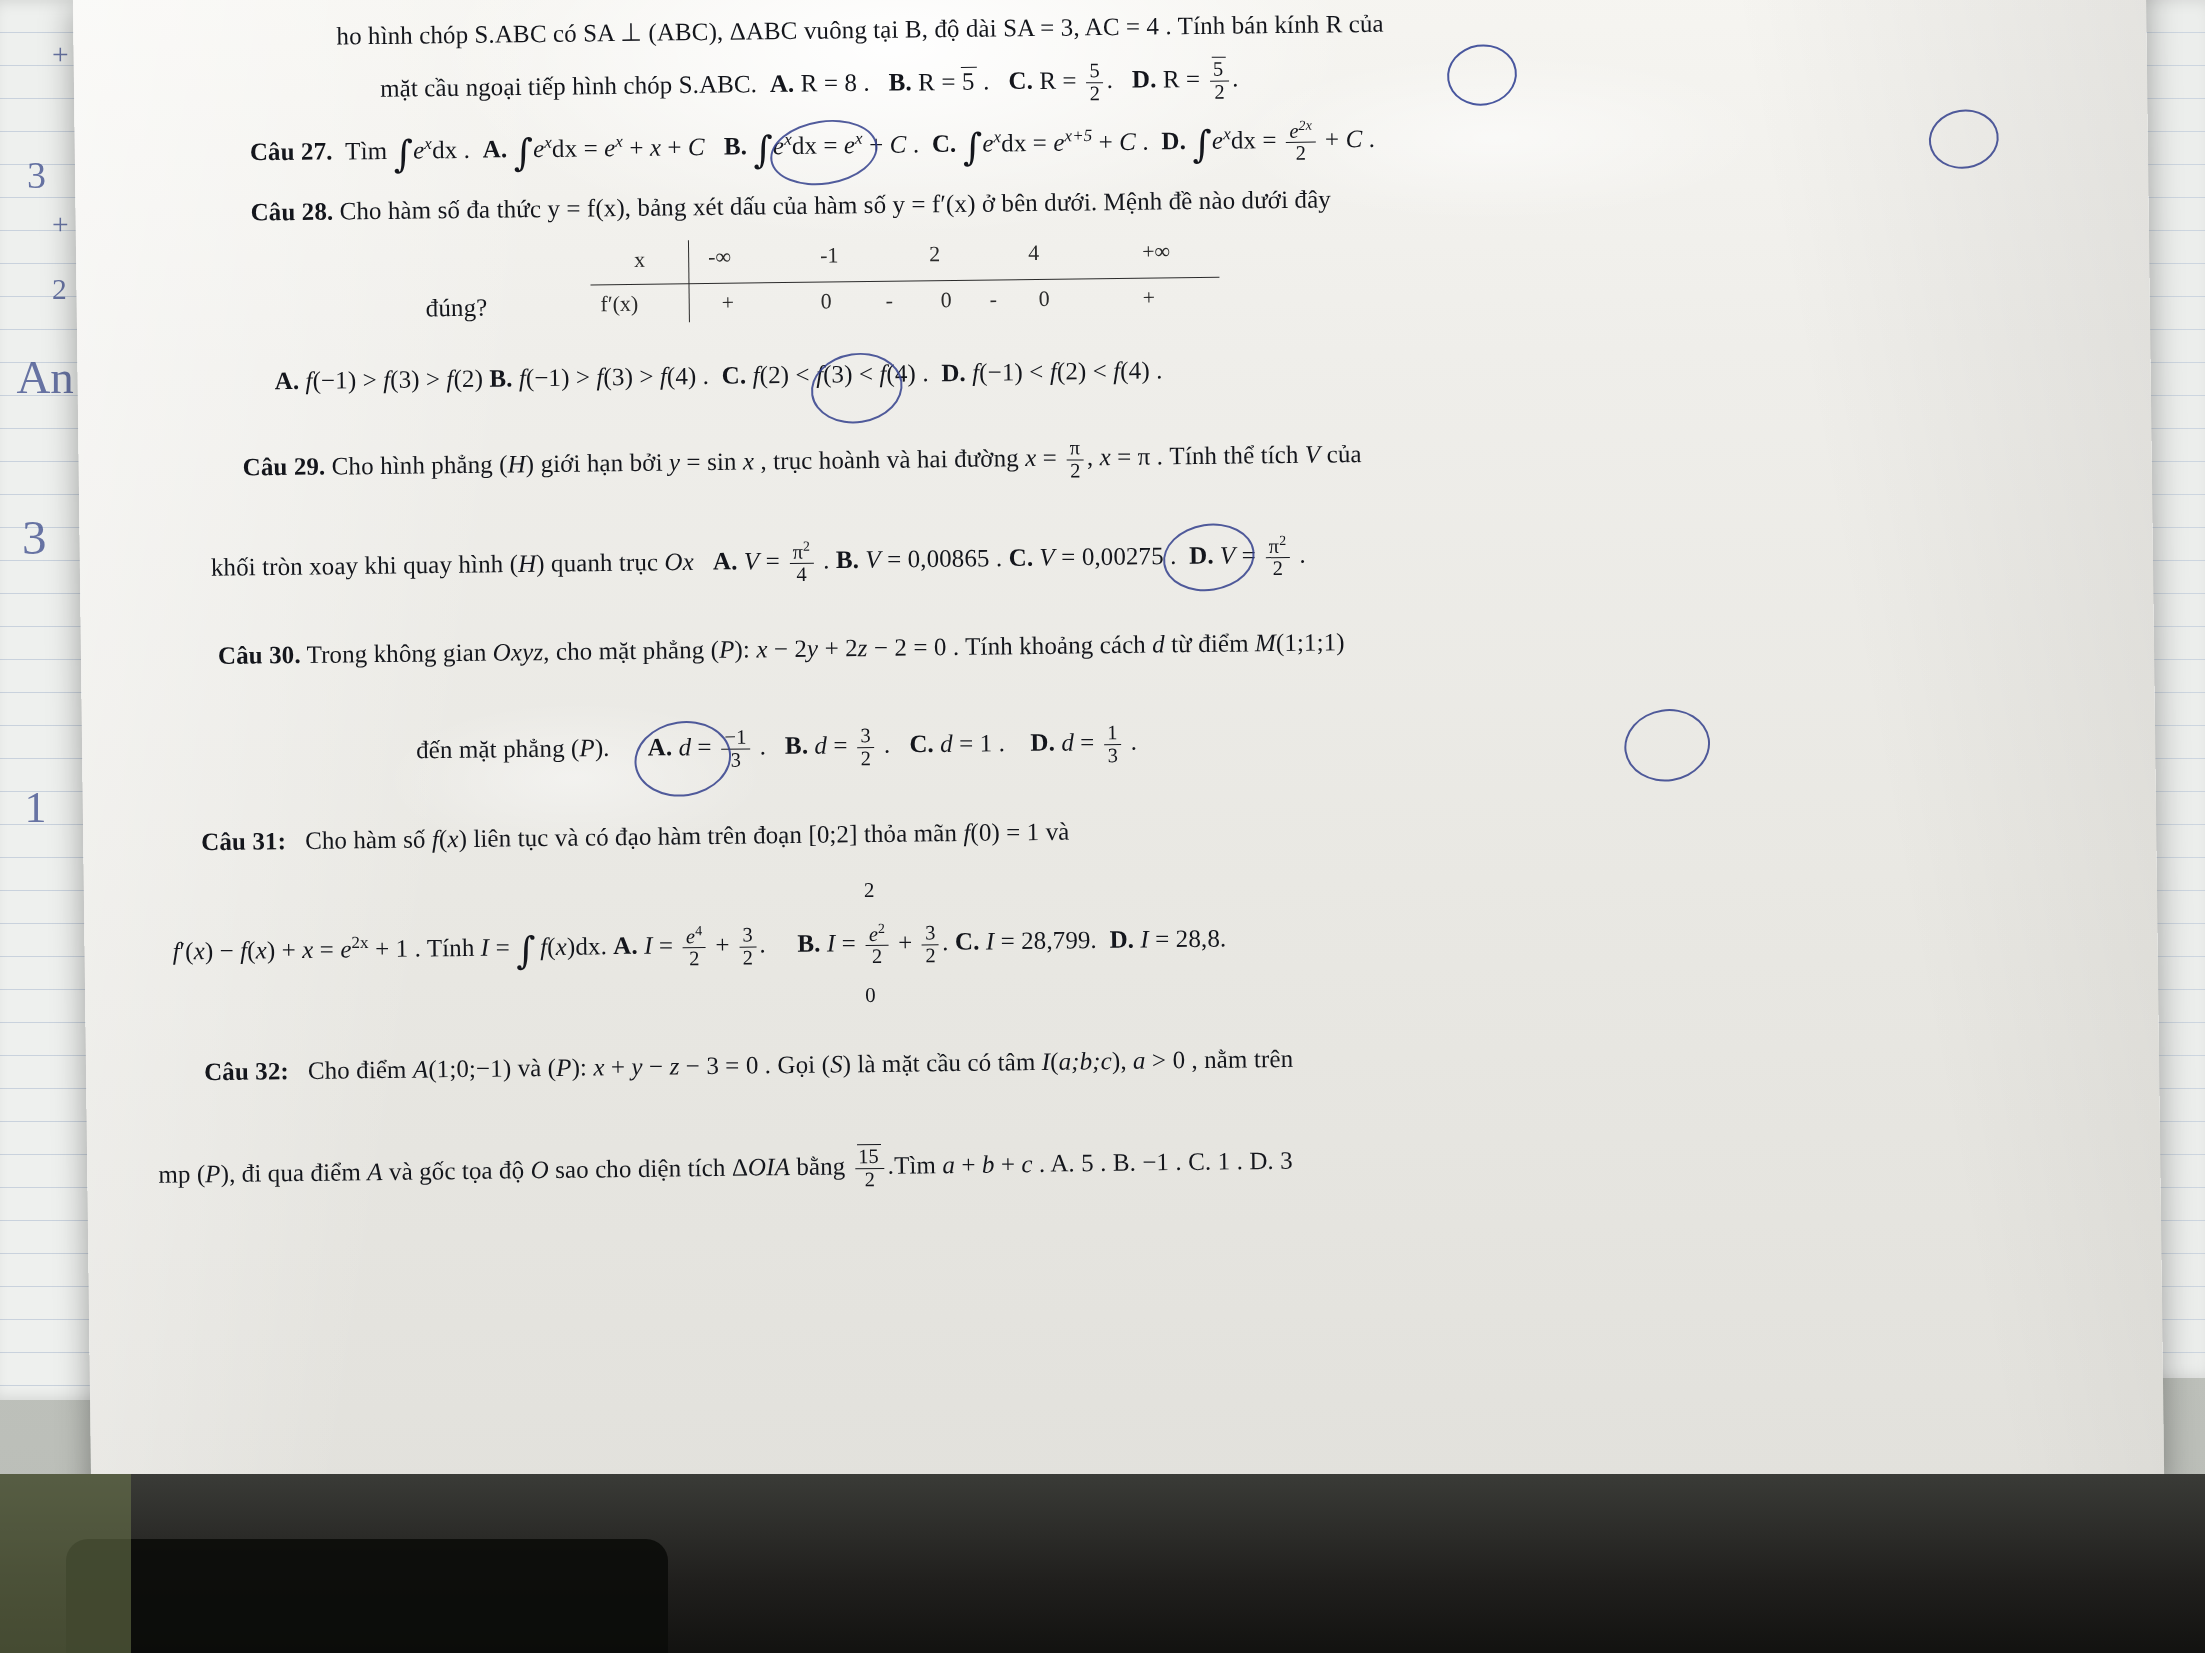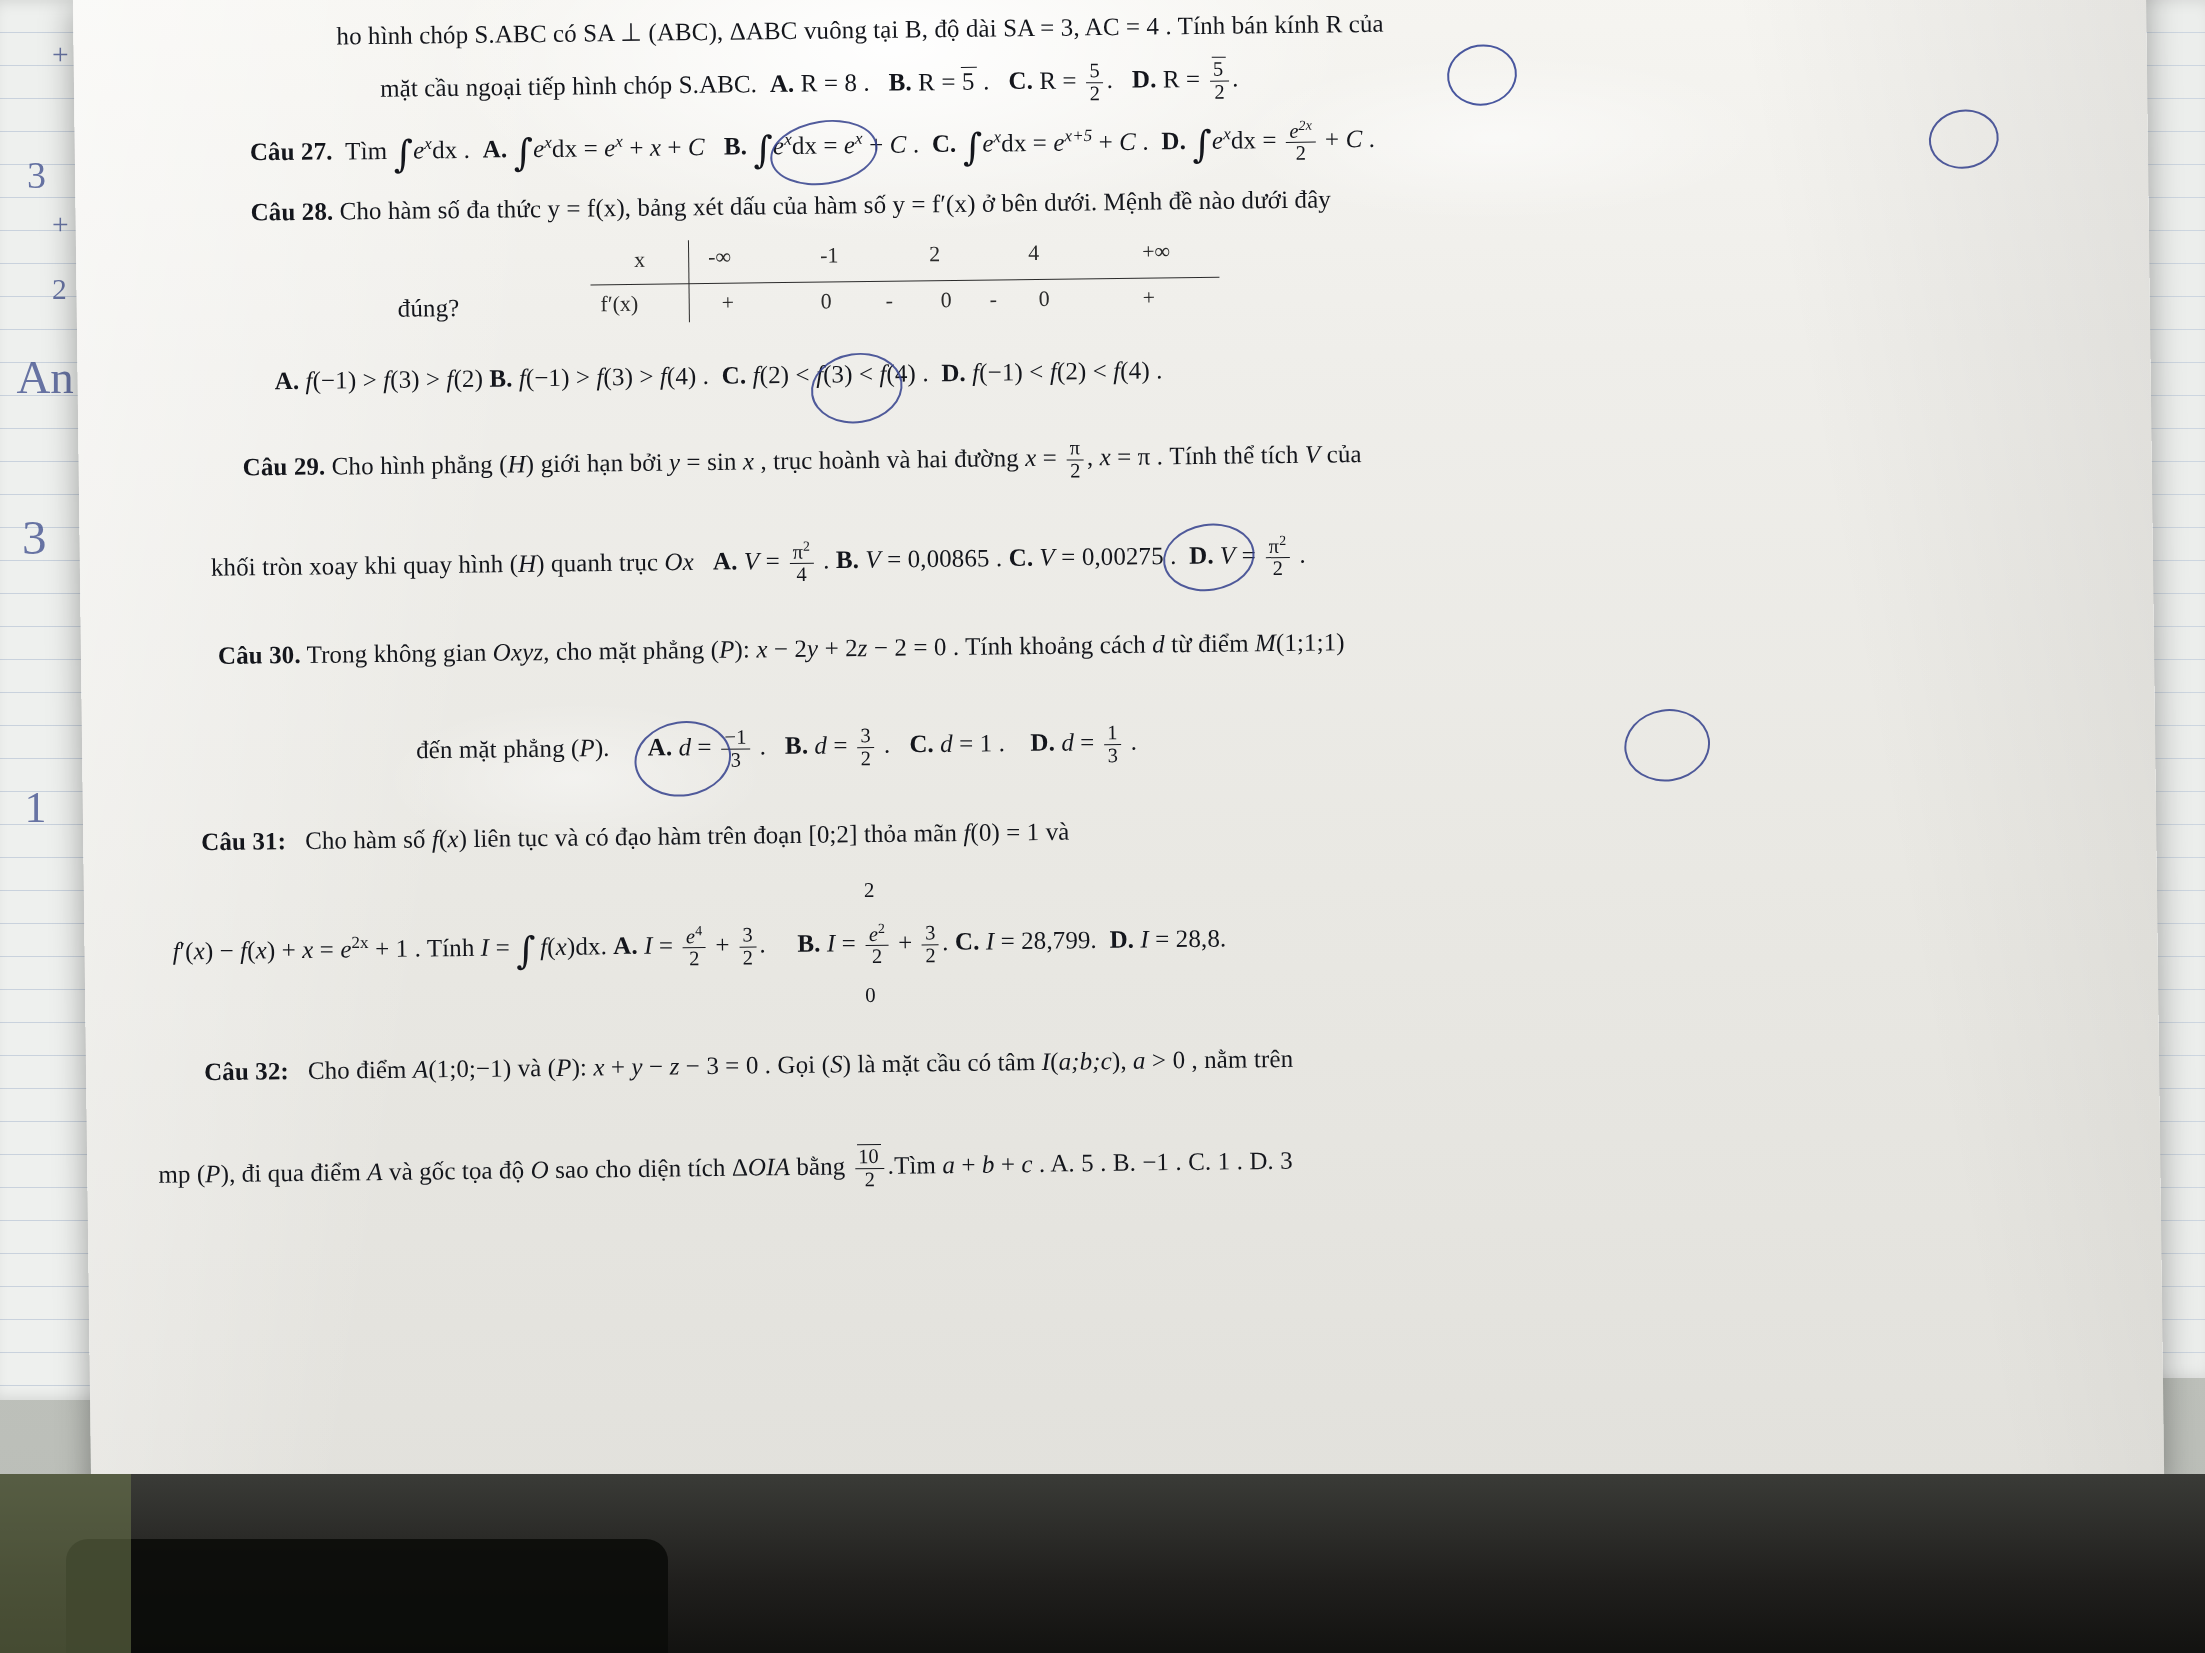--- a/index.html
+++ b/index.html
@@ -156,21 +156,21 @@
         &nbsp;<b>D.</b>
         <span><span class="intg">∫</span><i>e<span class="sup">x</span></i>dx = <span class="frac"><span class="num"><i>e<span class="sup">2x</span></i></span><span class="den">2</span></span> + <i>C</i> .</span>
       </div>
       <div class="circle ink2" style="left:695px;top:139px;width:104px;height:60px;"></div>
       <div class="circle ink2" style="left:1854px;top:142px;width:66px;height:55px;"></div>
 
       <div class="ln" style="left:175px;top:208px;">
         <b>Câu 28.</b>
         <span>Cho hàm số đa thức y = f(x), bảng xét dấu của hàm số y = f′(x) ở bên dưới. Mệnh đề nào dưới đây</span>
       </div>
-      <div class="ln" style="left:321px;top:306px;">
+      <div class="ln" style="left:349px;top:306px;">
         <span>đúng?</span>
       </div>
 
       <div class="table-sign" style="left:514px;top:257px;width:634px;height:88px;">
         <div class="vl" style="left:98px;top:0;height:82px;"></div>
         <div class="hl" style="left:0;top:43px;width:629px;"></div>
         <span style="left:44px;top:5.5px;">x</span>
         <span style="left:9.8px;top:50px;">f′(x)</span>
         <span style="left:118px;top:4.4px;">-∞</span>
         <span style="left:230px;top:4.4px;">-1</span>
@@ -249,21 +249,21 @@
         <span><i>I</i> = 28,8.</span>
       </div>
       <div class="ln sm" style="left:780px;top:896px;">2</div>
       <div class="ln sm" style="left:780px;top:1001px;">0</div>
 
       <div class="ln" style="left:118px;top:1067px;">
         <b>Câu 32:</b>
         <span>&nbsp;&nbsp;Cho điểm <i>A</i>(1;0;−1) và (<i>P</i>): <i>x</i> + <i>y</i> − <i>z</i> − 3 = 0 . Gọi (<i>S</i>) là mặt cầu có tâm <i>I</i>(<i>a;b;c</i>), <i>a</i> &gt; 0 , nằm trên</span>
       </div>
       <div class="ln" style="left:71px;top:1165px;">
-        <span>mp (<i>P</i>), đi qua điểm <i>A</i> và gốc tọa độ <i>O</i> sao cho diện tích Δ<i>OIA</i> bằng <span class="frac"><span class="num"><span class="sqrt">10</span></span><span class="den">2</span></span>.Tìm <i>a</i> + <i>b</i> + <i>c</i> .</span>
+        <span>mp (<i>P</i>), đi qua điểm <i>A</i> và gốc tọa độ <i>O</i> sao cho diện tích Δ<i>OIA</i> bằng <span class="frac"><span class="num"><span class="sqrt">15</span></span><span class="den">2</span></span>.Tìm <i>a</i> + <i>b</i> + <i>c</i> .</span>
         <span>A.</span>
         <span>5 .</span>
         <span>B.</span>
         <span>−1 .</span>
         <span>C.</span>
         <span>1 .</span>
         <span>D.</span>
         <span>3</span>
       </div>
 

